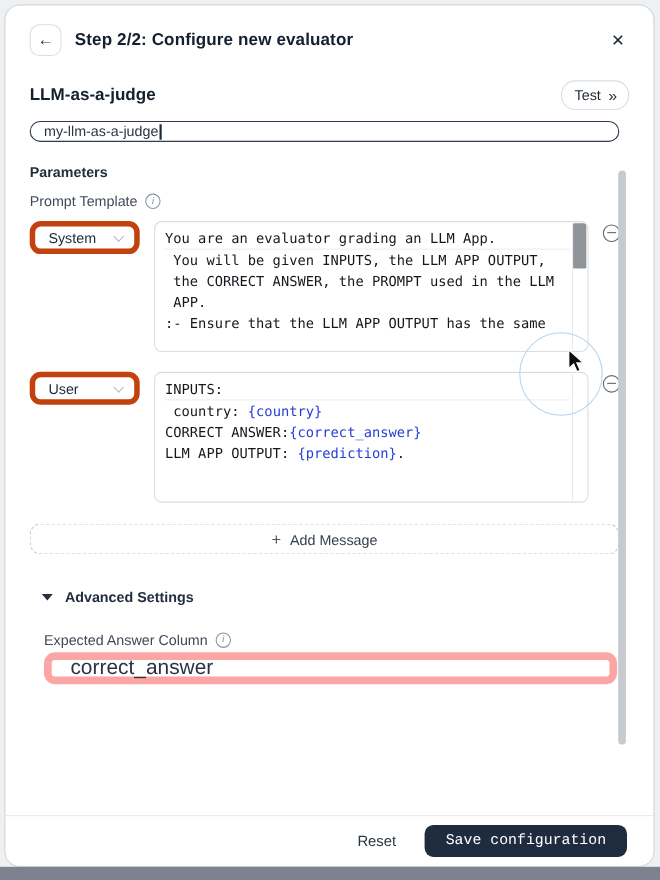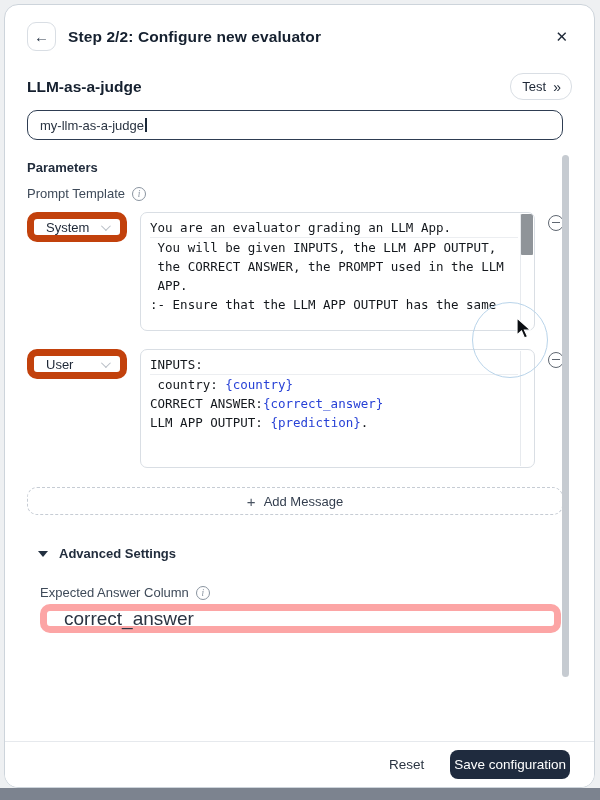--- a/index.html
+++ b/index.html
@@ -31,32 +31,32 @@
   .eval-row { display:flex; align-items:center; margin-top:6px; }
   .eval-title { font-size:15.5px; font-weight:bold; color:#15202f; }
   .test-btn { margin-left:auto; height:27px; padding:0 11px; border:1px solid #d9dee4; border-radius:13px;
     background:#fff; display:flex; align-items:center; gap:7px; font-size:13px; color:#1d2736; cursor:pointer; }
   .test-btn .fwd { font-size:14px; letter-spacing:-1px; }
 
   .desc { margin-top:10px; font-size:13.5px; line-height:20px; color:#959fab; }
 
   .field-label { font-size:13px; color:#3e4a59; margin-top:19px; }
   .text-input {
-    margin-top:9px; height:30px; width:536px; border:1.5px solid #2e3d52; border-radius:10px;
+    margin-top:9px; height:19px; width:536px; border:1.5px solid #2e3d52; border-radius:10px;
     background:#fff; display:flex; align-items:center; padding:0 12px; font-size:13px; color:#2a3442;
   }
   .caret { display:inline-block; width:1.5px; height:14px; background:#1c2a3a; margin-left:1px; }
 
   .section-label { font-size:13px; font-weight:bold; color:#222d3d; margin-top:20px; }
   .label-row { display:flex; align-items:center; gap:7px; margin-top:11px; font-size:13px; color:#3e4a59; }
   .info-ic { width:14px; height:14px; border:1px solid #8a94a0; border-radius:50%; color:#8a94a0;
     font-size:9.5px; line-height:12px; text-align:center; font-family:"Liberation Serif",serif; font-style:italic; }
 
   .msg-row { display:flex; align-items:flex-start; gap:13px; margin-top:11px; }
-  .role-select { flex:0 0 100px; height:30px; border:7px solid #c2410c; border-radius:10px; background:#fff;
+  .role-select { flex:0 0 100px; height:30px; border:5px solid #c2410c; border-radius:10px; background:#fff;
     display:flex; align-items:center; padding:0 12px; font-size:13px; color:#1d2736; cursor:pointer; }
   .chev { margin-left:auto; width:7px; height:7px; border-right:1.5px solid #b7bdc5; border-bottom:1.5px solid #b7bdc5;
     transform:rotate(45deg) translateY(-2px); }
   .code-box { position:relative; width:395px; height:119px; border:1px solid #d9dee4; border-radius:7px;
     background:#fff; overflow:hidden; padding:5px 16px 12px 9px; cursor:text; }
   .code-line { font-family:"DejaVu Sans Mono", monospace; font-size:12.5px; line-height:19px;
     white-space:pre; color:#14181d; }
   .code-line:first-child { border-bottom:1px solid #eceef1; }
   .tvar { color:var(--var-blue,#2741d6); }
   .sb-track { position:absolute; top:1px; right:1px; bottom:1px; width:13px; border-left:1px solid #e7eaee; }
@@ -76,22 +76,22 @@
   .adv-label { font-size:13px; font-weight:bold; color:#222d3d; }
   .adv-section { margin-left:13px; }
   .plain-input { margin-top:4px; height:29px; width:521px; border:7px solid #fca5a5; border-radius:10px;
     background:#fff; display:flex; align-items:center; padding:0 17px; font-size:19px; color:#2a3442; }
 
   
   .ftr { flex:0 0 46px; border-top:1px solid #e6e9ed; background:#fff;
     display:flex; align-items:center; justify-content:flex-end; gap:26px; padding-right:24px; }
   .reset-btn { font-size:13.5px; color:#2a3442; background:none; border:none; cursor:pointer;
     font-family:"Liberation Sans",sans-serif; }
-  .save-btn { height:29px; padding:0 4px; background:var(--save-bg,#1f2b3e); color:#fff; border:none;
-    border-radius:8px; font-size:13.5px; cursor:pointer; font-family:Liberation Sans, sans-serif; }
+  .save-btn { height:29px; padding:0 19px; background:var(--save-bg,#1f2b3e); color:#fff; border:none;
+    border-radius:8px; font-size:13.5px; cursor:pointer; font-family:Liberation Mono, monospace; }
 
   
   .modal-scroll-thumb { position:absolute; right:25px; top:150px; width:7px; height:522px;
     background:var(--scroll-thumb,#c6cbd1); border-radius:4px; }
   .cursor-halo { position:absolute; left:467px; top:297px; width:76px; height:76px; border-radius:50%;
     border:1.5px solid var(--halo,#b9d4ea); pointer-events:none; }
   .mouse-cursor { position:absolute; left:509px; top:312px; pointer-events:none; }
 </style>
 </head>
 <body>

